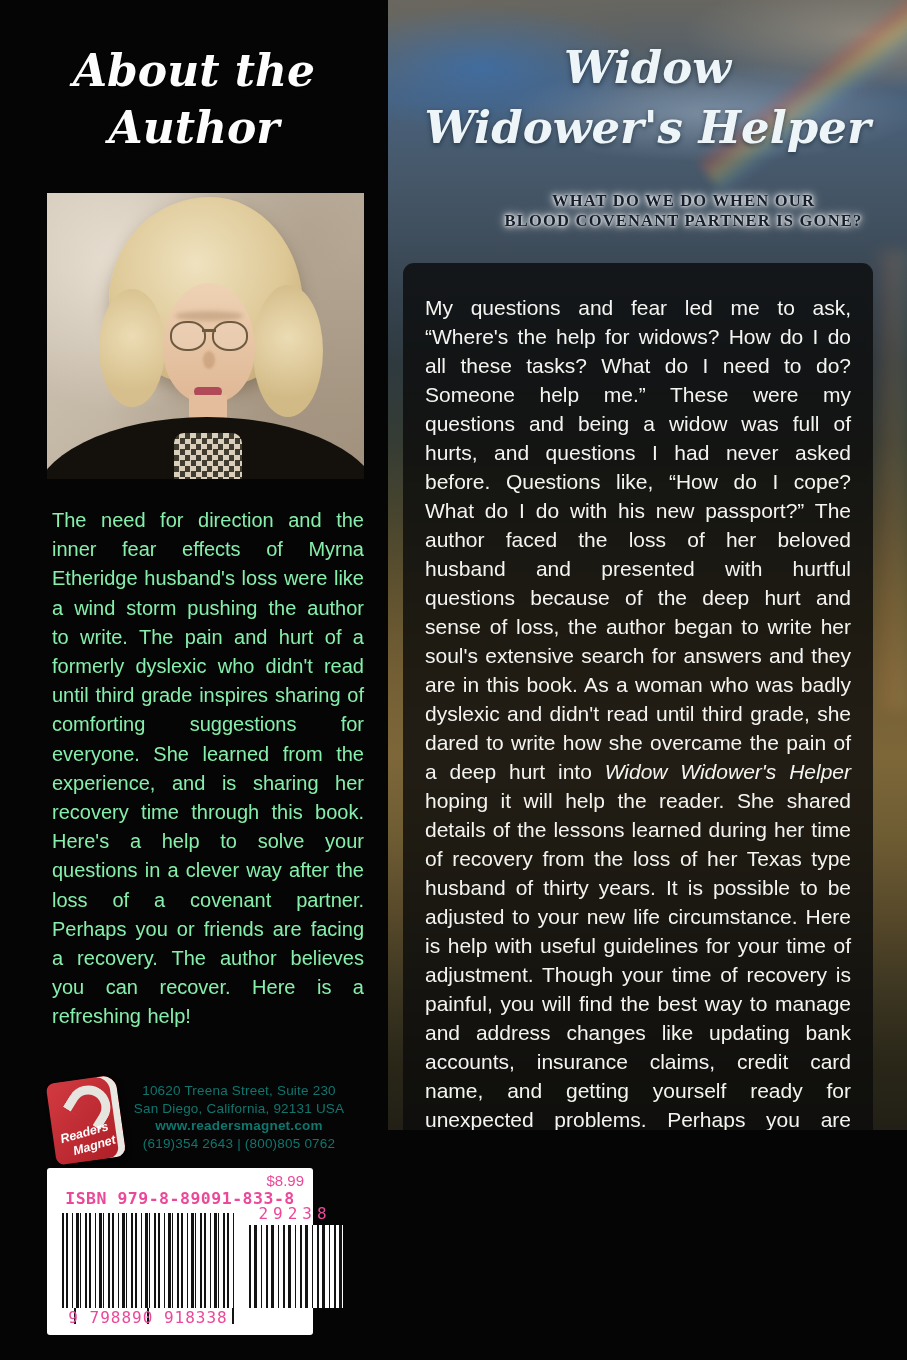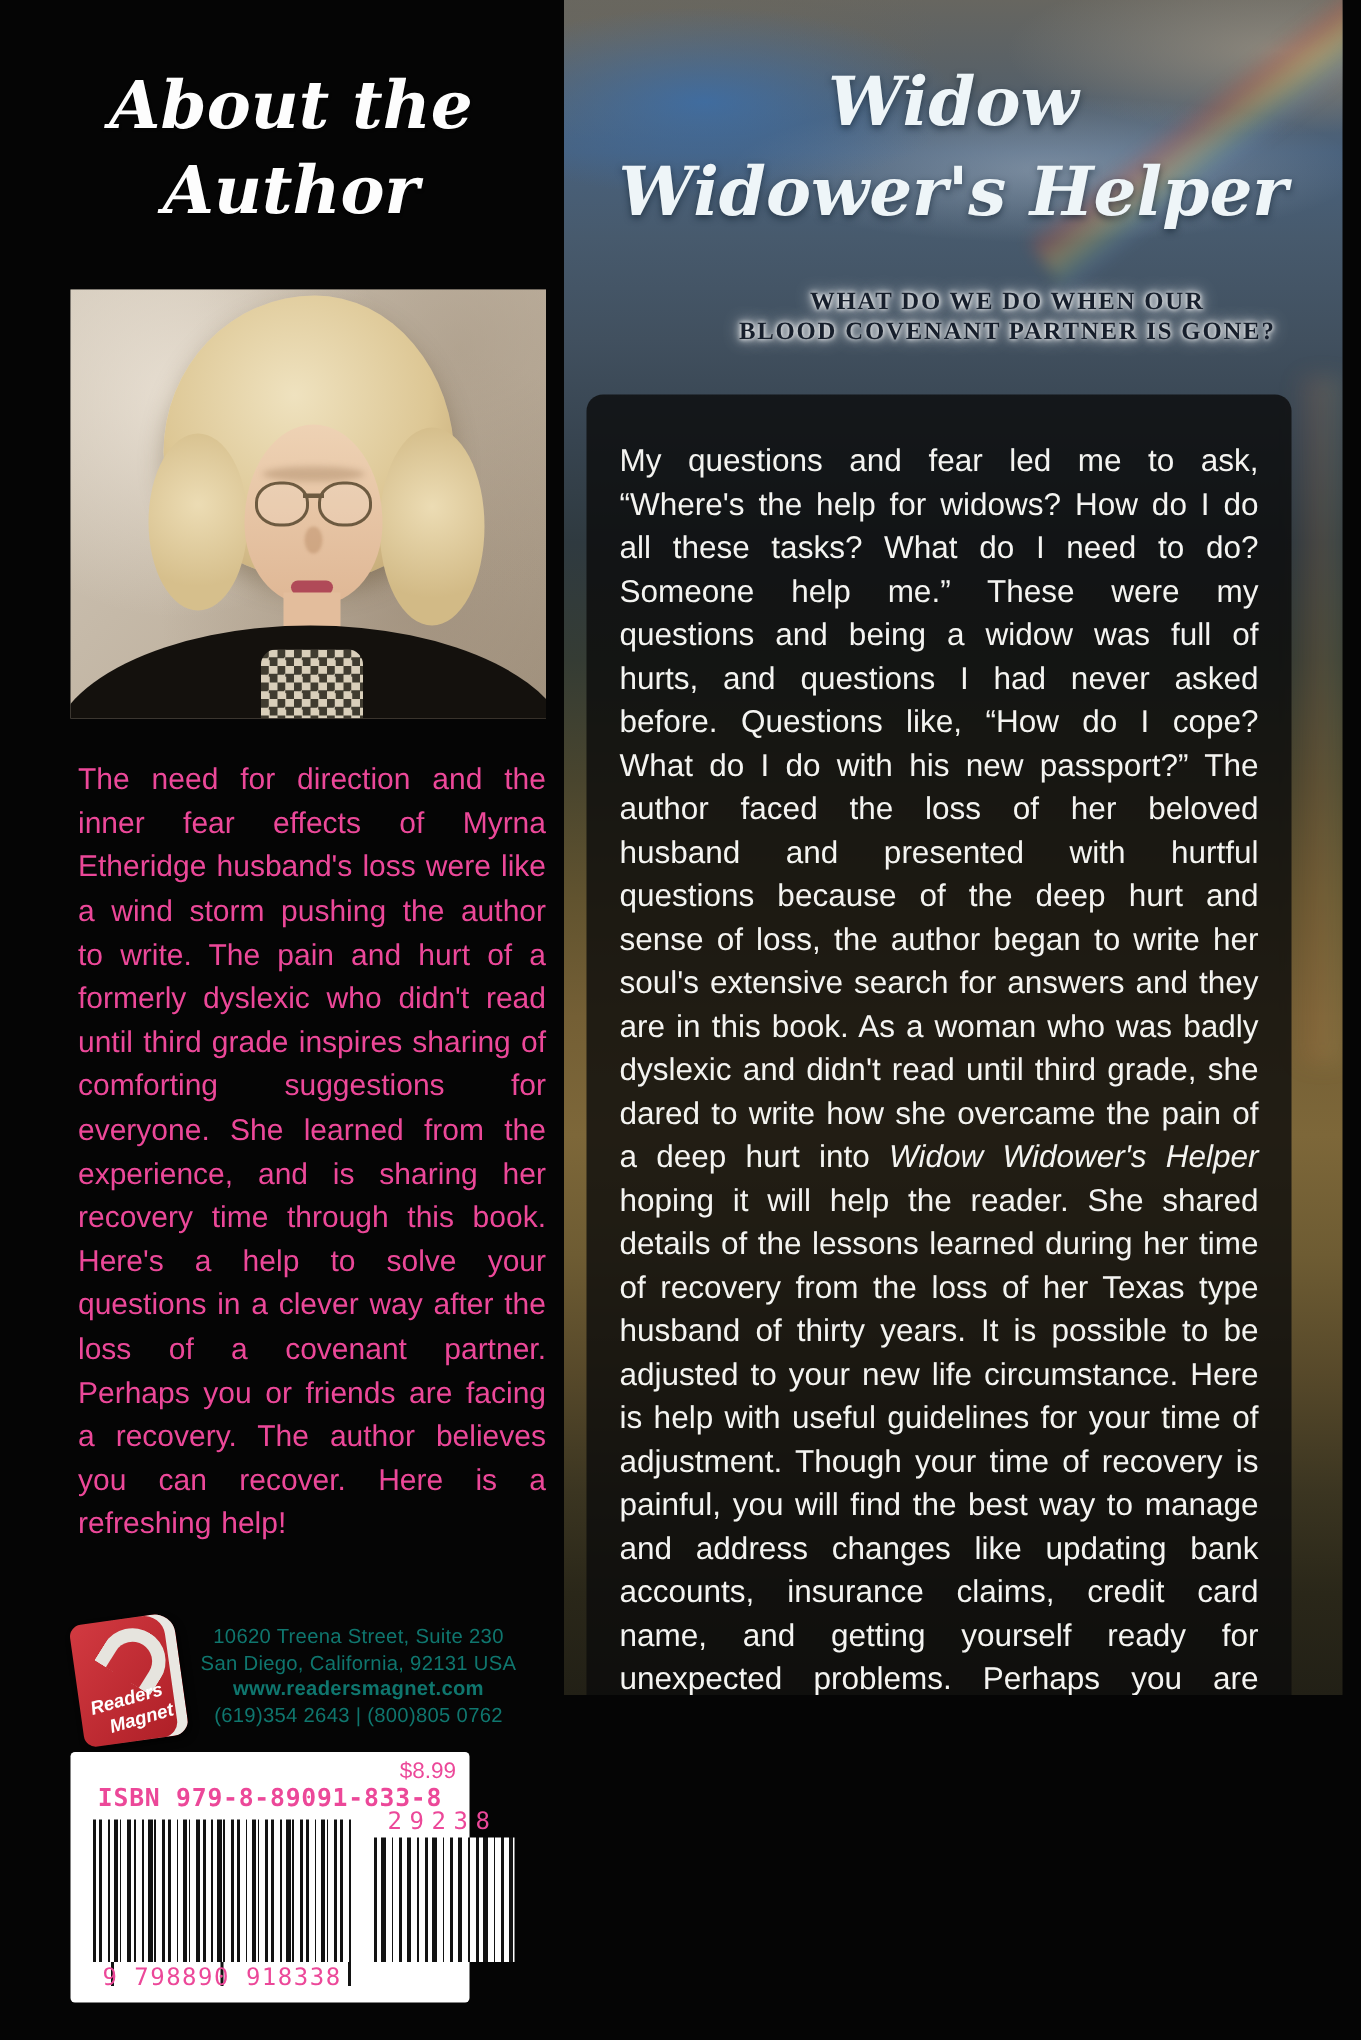--- a/index.html
+++ b/index.html
@@ -54,21 +54,21 @@
   .neck{left:142px;top:202px;width:38px;height:40px;background:#e3bd9c;}
   .shoulders{left:-14px;top:224px;width:348px;height:86px;background:#14110d;
     border-radius:50% 50% 0 0 / 100% 100% 0 0;}
   .blouse{left:127px;top:240px;width:68px;height:46px;border-radius:10px 10px 0 0;
     background:repeating-conic-gradient(#d9cfba 0 25%, #403c30 0 50%);
     background-size:11px 11px;}
 
   
   .bio{
     position:absolute;left:52px;top:506px;width:312px;margin:0;
-    color:#ec4899;font-size:20px;line-height:29.2px;text-align:justify;
+    color:#86efac;font-size:20px;line-height:29.2px;text-align:justify;
     word-spacing:1px;
   }
 
   
   .publisher{position:absolute;left:45px;top:1076px;width:300px;height:92px;}
   .logo{position:absolute;left:0;top:0;width:88px;height:92px;}
   .logo-book{position:absolute;left:6px;top:3px;width:70px;height:82px;
     background:linear-gradient(135deg,#d23a41,#ad1e26);
     border-radius:8px 14px 10px 8px;transform:rotate(-8deg);
     box-shadow:inset -7px 0 0 #e9e7e2, 2px 3px 5px rgba(0,0,0,.65);}
@@ -98,21 +98,21 @@
   .ean-digits{position:absolute;left:8px;top:140px;width:186px;text-align:center;
     font-family:"DejaVu Sans Mono", monospace;font-size:16px;letter-spacing:1px;}
   .supp-digits{position:absolute;left:198px;top:36px;width:100px;text-align:center;
     font-family:"DejaVu Sans Mono", monospace;font-size:16px;letter-spacing:5px;}
   .supp-bars{position:absolute;left:202px;top:57px;width:94px;height:83px;
     background:repeating-linear-gradient(to right,
       #131313 0 2px,#fff 2px 5px,#131313 5px 8px,#fff 8px 12px,
       #131313 12px 13px,#fff 13px 17px);}
 
   
-  .right-panel{position:absolute;left:376px;top:0;width:519px;height:1130px;overflow:hidden;
+  .right-panel{position:absolute;left:388px;top:0;width:519px;height:1130px;overflow:hidden;
     background:
       radial-gradient(ellipse 240px 90px at 18% 6%, rgba(60,110,168,.85), rgba(60,110,168,0) 70%),
       radial-gradient(ellipse 300px 70px at 62% 10%, rgba(226,232,238,.32), rgba(226,232,238,0) 70%),
       radial-gradient(ellipse 260px 80px at 92% 3%, rgba(152,144,130,.8), rgba(152,144,130,0) 70%),
       radial-gradient(ellipse 300px 100px at 8% 2%, rgba(106,103,94,.9), rgba(106,103,94,0) 70%),
       linear-gradient(to bottom,
         #676660 0%,#566068 5%,#49617c 9%,#475a6d 14%,#41505f 20%,
         #374450 26%,#2f3a40 32%,#353c34 39%,#49452e 46%,#61532f 53%,
         #745f35 60%,#7d6739 67%,#6e5c33 74%,#57492a 81%,#3b3521 88%,
         #2a2719 94%,#222016 100%);}

